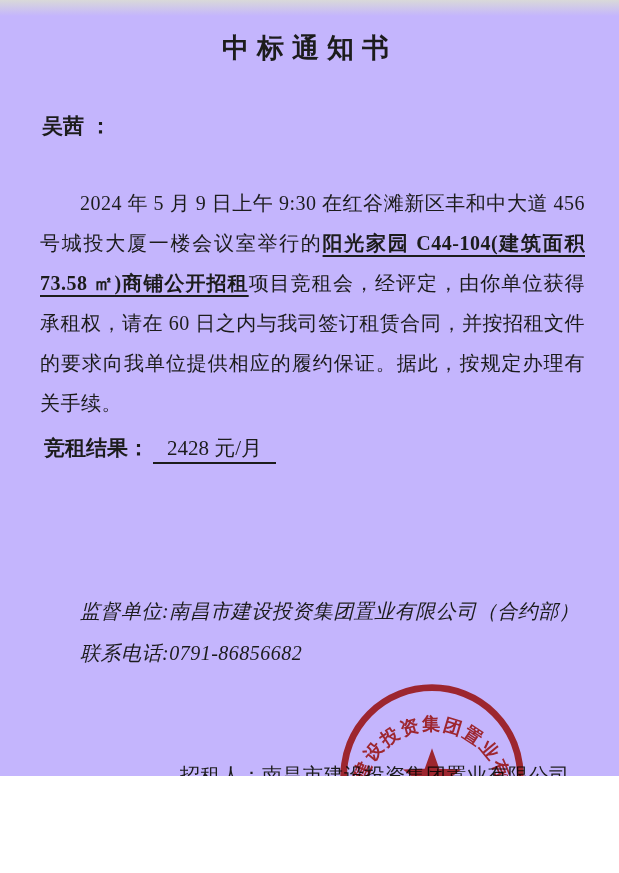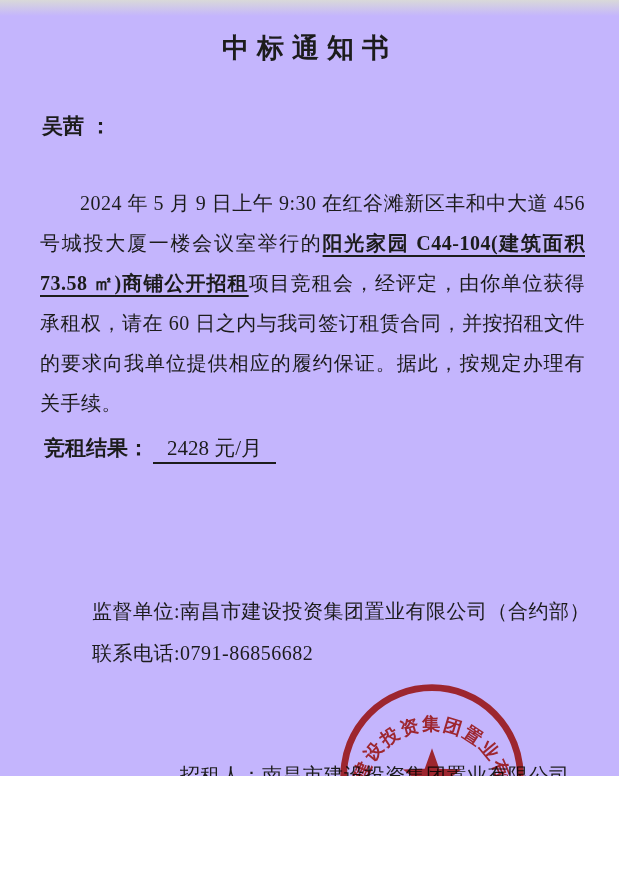--- a/index.html
+++ b/index.html
@@ -72,25 +72,26 @@
   }
   .result-label { font-weight: 700; }
   .result-value {
     display: inline-block;
     padding: 0 14px;
     border-bottom: 2px solid #1c1c1c;
     margin-left: 4px;
   }
   .info-line {
     position: absolute;
-    left: 52px;
+    left: 40px;
     width: 545px;
     font-size: 20px;
     text-indent: 2em;
     letter-spacing: 0.5px;
+    font-style: italic;
   }
   .supervisor-line { top: 598px; }
   .phone-line { top: 640px; }
   .signature-line {
     position: absolute;
     top: 762px;
     left: 180px;
     font-size: 20px;
     letter-spacing: 0.5px;
   }

